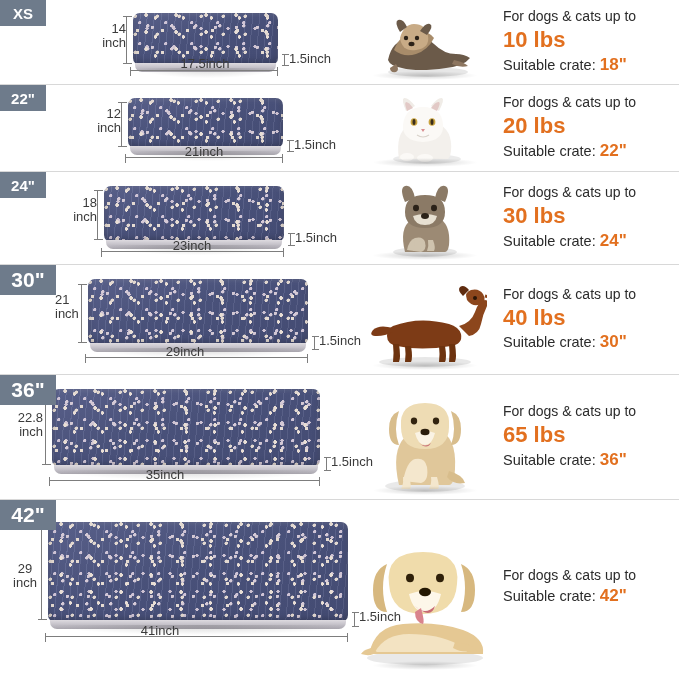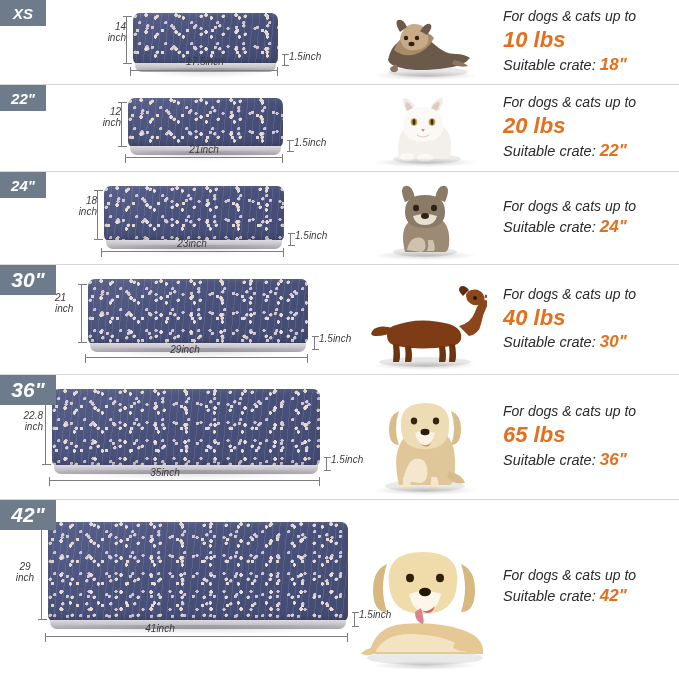--- a/index.html
+++ b/index.html
@@ -8,21 +8,20 @@
     width: 679px; height: 674px;
     background: #ffffff;
     font-family: "Liberation Sans", sans-serif;
   }
   #sheet {
     position: relative;
     width: 679px;
     height: 674px;
     background: #ffffff;
     overflow: hidden;
-    font-style: italic;
   }
   .row {
     position: relative;
     width: 679px;
     display: flex;
     flex-direction: row;
     border-bottom: 1px solid #d8d8d8;
     background: #ffffff;
   }
   .row:last-child { border-bottom: none; }
@@ -81,21 +80,21 @@
     position: absolute;
     left: 6px; right: 2px; bottom: -13px;
     height: 10px;
     background: radial-gradient(ellipse at 50% 0%, rgba(0,0,0,0.16) 0%, rgba(0,0,0,0) 72%);
   }
 
   
   .dim {
     position: absolute;
     color: #3b3b3b;
-    font-size: 10px;
+    font-size: 13px;
     line-height: 1.05;
     text-align: center;
     white-space: nowrap;
   }
   .dim-w {
     position: absolute;
     border-top: 1px solid #7d7d7d;
     height: 1px;
   }
   .dim-w::before, .dim-w::after {
@@ -316,20 +315,21 @@
           <path d="M38 34 q12-4 24 0 q-2 9-12 9 q-10 0-12-9z" fill="#e7e0d2"></path>
           <ellipse cx="50" cy="34" rx="4" ry="3" fill="#2b2219"></ellipse>
           <path d="M44 57 q3 9 1 12 l-7 0 q2-6 1-12z" fill="#cfc3ae"></path>
           <path d="M58 58 q3 8 1 11 l-7 0 q2-5 1-11z" fill="#cfc3ae"></path>
         </svg>
       </div>
       <div class="ground"></div>
     </div>
     <div class="textcol">
       <div class="t-line1">For dogs &amp; cats up to</div>
+      <div class="t-weight">30 lbs</div>
       <div class="t-line3"><span>Suitable crate: </span><span class="t-crate">24"</span></div>
     </div>
   </div>
 
   <div class="row" style="height:110px;">
     <div class="badge big">30"</div>
     <div class="matcol">
       <div class="mat-wrap" style="left:88px; top:14px; width:220px; height:66px;">
         <div class="mat" style="width:220px; height:66px;"></div>
         <div class="mat-edge"></div>

